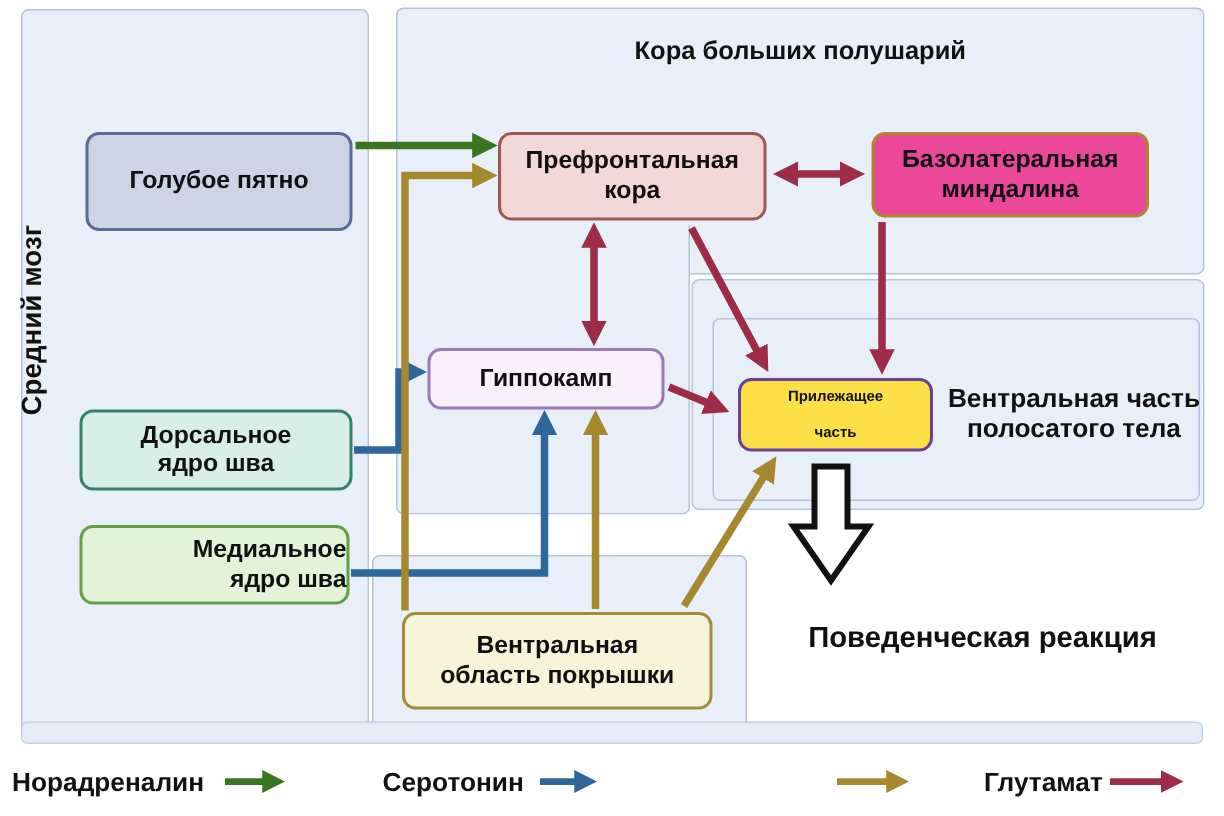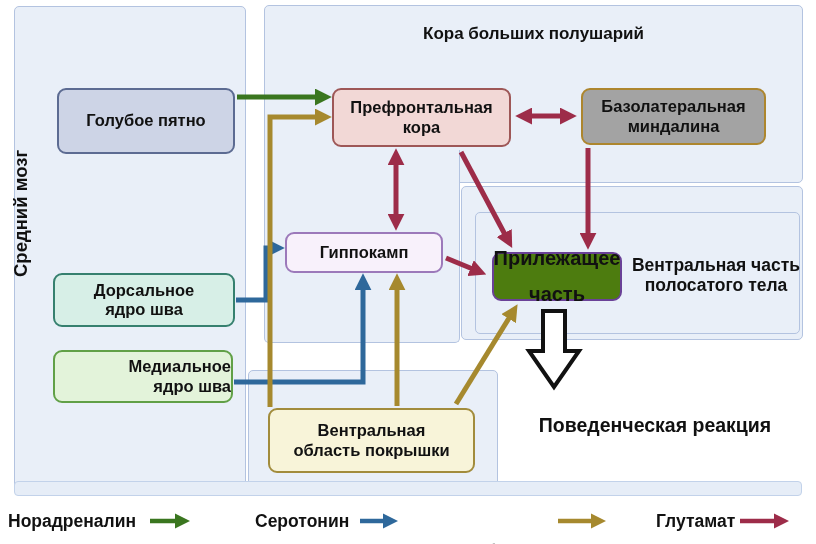--- a/index.html
+++ b/index.html
@@ -63,31 +63,31 @@
   <div class="node" style="left: 57px; top: 88px; width: 178px; height: 66px; background: rgb(205, 212, 230); border-color: rgb(92, 107, 146);">
     <span class="l">Голубое пятно</span>
     <span class="l"></span>
   </div>
 
   <div class="node" style="left: 332px; top: 88px; width: 179px; height: 59px; background: rgb(242, 216, 214); border-color: rgb(158, 87, 87);">
     <span class="l">Префронтальная</span>
     <span class="l">кора</span>
   </div>
 
-  <div class="node" style="left: 581px; top: 88px; width: 185px; height: 57px; background: #a3a3a3; border-color: rgb(173, 134, 46);">
+  <div class="node" style="left: 581px; top: 88px; width: 185px; height: 57px; background: #ec4899; border-color: rgb(173, 134, 46);">
     <span class="l">Базолатеральная</span>
     <span class="l">миндалина</span>
   </div>
 
   <div class="node" style="left: 285px; top: 232px; width: 158px; height: 41px; background: rgb(248, 241, 251); border-color: rgb(156, 121, 186);">
     <span class="l">Гиппокамп</span>
     <span class="l"></span>
   </div>
 
-  <div class="node" style="left: 492px; top: 252px; width: 130px; height: 49px; font-size: 20px; background: #4d7c0f; border-color: rgb(106, 65, 151); gap: 12px;">
+  <div class="node" style="left: 492px; top: 252px; width: 130px; height: 49px; font-size: 10px; background: #fde047; border-color: rgb(106, 65, 151); gap: 12px;">
     <span class="l">Прилежащее</span>
     <span class="l">часть</span>
   </div>
 
   <div class="node" style="left: 53px; top: 273px; width: 182px; height: 54px; background: rgb(215, 239, 231); border-color: rgb(54, 128, 111);">
     <span class="l">Дорсальное</span>
     <span class="l">ядро шва</span>
   </div>
 
   <div class="node" style="left: 53px; top: 350px; width: 180px; height: 53px; background: rgb(227, 243, 218); border-color: rgb(97, 160, 71); align-items: flex-end;">

